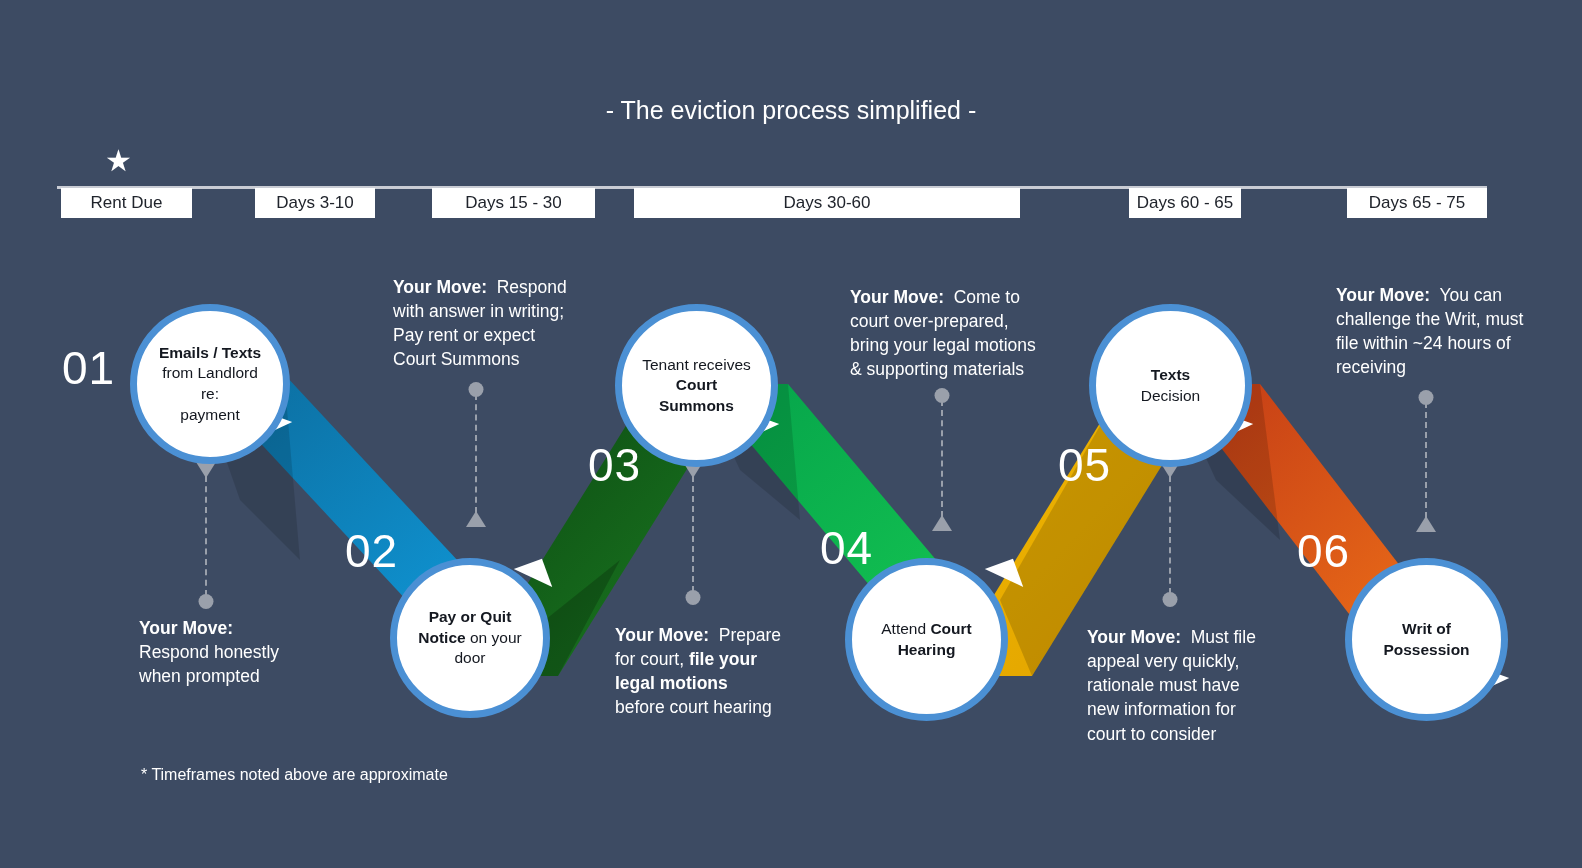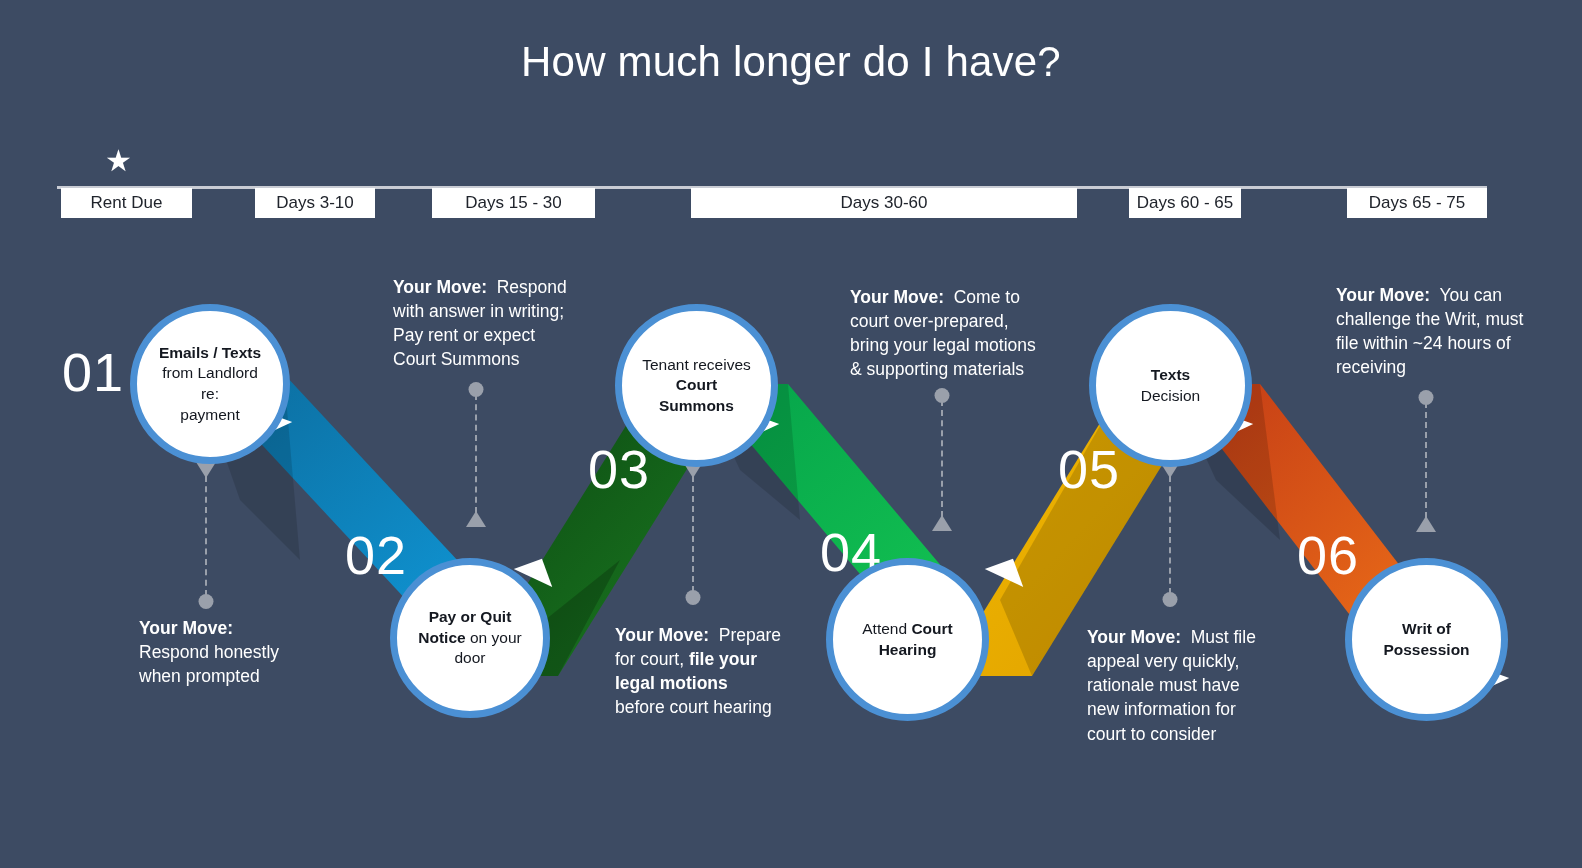--- a/index.html
+++ b/index.html
@@ -39,21 +39,21 @@
     position: absolute; left: 105px; top: 146px;
     color: #ffffff; font-size: 30px; line-height: 1;
   }
 
   
   #ribbons { position: absolute; left: 0; top: 0; width: 1582px; height: 868px; }
 
   
   .step-num {
     position: absolute; color: #ffffff; font-weight: 300;
-    font-size: 54px; line-height: 1; letter-spacing: 1px;
+    font-size: 46px; line-height: 1; letter-spacing: 1px;
   }
 
   
   .node {
     position: absolute; border-radius: 50%;
     background: #ffffff; border: 7px solid #4b90d4;
     display: flex; align-items: center; justify-content: center;
     text-align: center; color: #141820;
     font-size: 15.5px; line-height: 1.33; padding: 0 16px;
     z-index: 5;
@@ -94,31 +94,31 @@
   .footnote {
     position: absolute; left: 141px; top: 766px;
     color: #ffffff; font-size: 16px;
   }
 </style>
 </head>
 <body>
 
 <div id="stage">
 
-  <div class="title">How much longer do I have?</div>
+  <div class="subtitle">- The eviction process simplified -</div>
 
   <div id="timeline">
     <div class="tl-rail"></div>
   </div>
   <div class="tl-star">★</div>
   <div id="tl-chips">
       <div class="tl-chip" style="left: 61px; width: 131px;">Rent Due</div>
       <div class="tl-chip" style="left: 255px; width: 120px;">Days 3-10</div>
       <div class="tl-chip" style="left: 432px; width: 163px;">Days 15 - 30</div>
-      <div class="tl-chip" style="left: 691px; width: 386px;">Days 30-60</div>
+      <div class="tl-chip" style="left: 634px; width: 386px;">Days 30-60</div>
       <div class="tl-chip" style="left: 1129px; width: 112px;">Days 60 - 65</div>
       <div class="tl-chip" style="left: 1347px; width: 140px;">Days 65 - 75</div>
     </div>
 
   <svg id="ribbons" viewBox="0 0 1582 868">
     <defs>
       <linearGradient id="g0" x1="0" y1="0" x2="1" y2="1">
         <stop offset="0" class="gs-a" stop-color="#0c6b9c"></stop>
           <stop offset="1" class="gs-b" stop-color="#109ee0"></stop>
       </linearGradient>
@@ -185,21 +185,21 @@
         <div class="inner">Tenant receives<br><b>Court Summons</b></div>
       </div>
       <div class="tail" style="left: 745.4px; top: 418.1px; border-width: 0px 0px 30px 30px; border-color: transparent transparent rgb(255, 255, 255); transform: rotate(200deg);"></div>
       <div class="pin" style="left: 681px; top: 462px; width: 24px; height: 138px;">
         <div class="tri tri-down" style="top: 0px;"></div>
         <div class="line" style="top: 14px; height: 116px;"></div>
         <div class="dot" style="top: 128px;"></div>
       </div>
       <div class="move" style="left: 615px; top: 623px; width: 215px;"><b>Your Move:</b>&nbsp; Prepare<br>for court, <b>file your<br>legal motions</b><br>before court hearing</div>
       <div class="step-num" style="left: 820px; top: 525px;">04</div>
-      <div class="node" style="left: 826px; top: 558px; width: 163px; height: 163px;">
+      <div class="node" style="left: 845px; top: 558px; width: 163px; height: 163px;">
         <div class="inner">Attend <b>Court<br>Hearing</b></div>
       </div>
       <div class="tail" style="left: 989.4px; top: 562.89px; border-width: 30px 0px 0px 30px; border-color: transparent transparent transparent rgb(255, 255, 255); transform: rotate(160deg);"></div>
       <div class="pin" style="left: 930px; top: 388px; width: 24px; height: 143px;">
         <div class="tri tri-up" style="bottom: 0px;"></div>
         <div class="line" style="top: 12px; height: 117px;"></div>
         <div class="dot" style="top: 0px;"></div>
       </div>
       <div class="move" style="left: 850px; top: 285px; width: 225px;"><b>Your Move:</b>&nbsp; Come to<br>court over-prepared,<br>bring your legal motions<br>&amp; supporting materials</div>
       <div class="step-num" style="left: 1058px; top: 442px;">05</div>
@@ -219,13 +219,14 @@
       </div>
       <div class="tail" style="left: 1475.4px; top: 672.1px; border-width: 0px 0px 30px 30px; border-color: transparent transparent rgb(255, 255, 255); transform: rotate(200deg);"></div>
       <div class="pin" style="left: 1414px; top: 390px; width: 24px; height: 142px;">
         <div class="tri tri-up" style="bottom: 0px;"></div>
         <div class="line" style="top: 12px; height: 116px;"></div>
         <div class="dot" style="top: 0px;"></div>
       </div>
       <div class="move" style="left: 1336px; top: 283px; width: 235px;"><b>Your Move:</b>&nbsp; You can<br>challenge the Writ, must<br>file within ~24 hours of<br>receiving</div>
     </div>
 
+  <div class="footnote">* Timeframes noted above are approximate</div>
 </div>
 
 </body></html>

